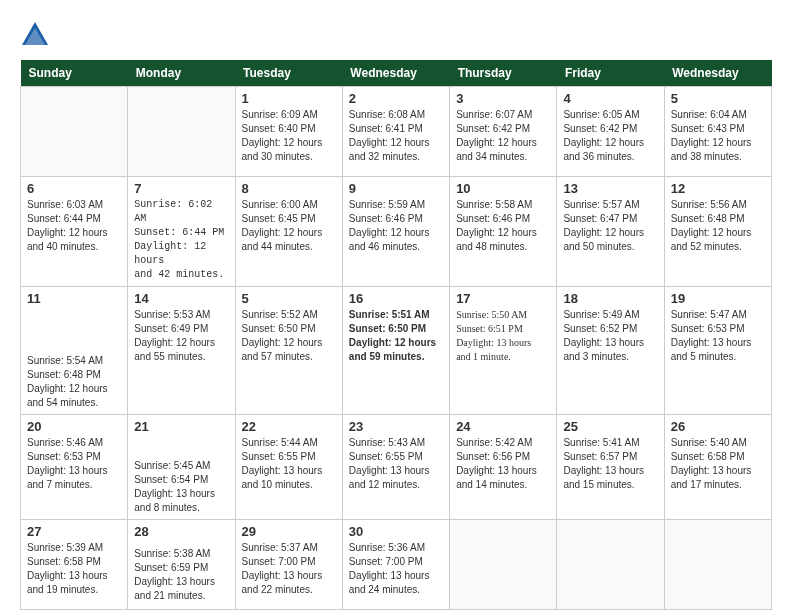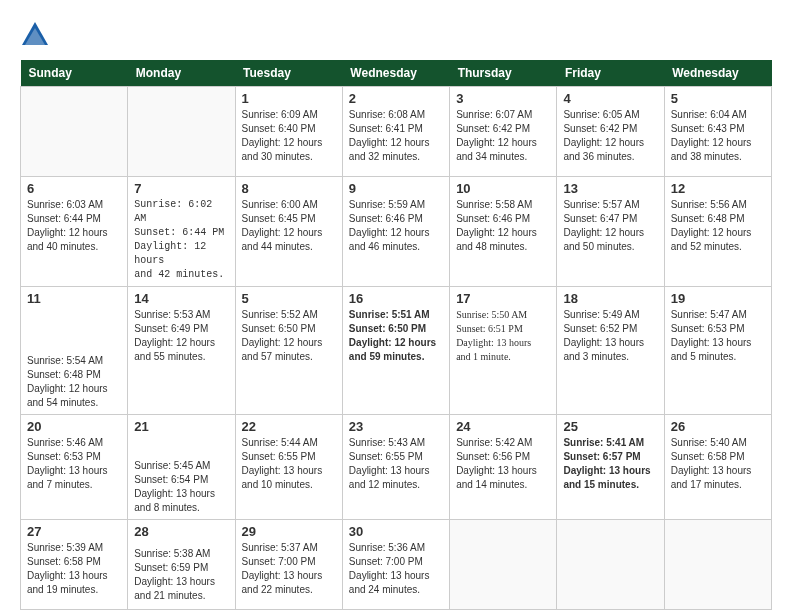--- a/index.html
+++ b/index.html
@@ -294,21 +294,21 @@
         </td>
         <td>
           <span class="day-number">24</span>
           <div class="day-info" style="white-space: pre-line;">Sunrise: 5:42 AM
 Sunset: 6:56 PM
 Daylight: 13 hours
 and 14 minutes.</div>
         </td>
         <td>
           <span class="day-number">25</span>
-          <div class="day-info" style="white-space: pre-line; font-weight: bold;">Sunrise: 5:41 AM
+          <div class="day-info" style="white-space: pre-line;">Sunrise: 5:41 AM
 Sunset: 6:57 PM
 Daylight: 13 hours
 and 15 minutes.</div>
         </td>
         <td>
           <span class="day-number">26</span>
           <div class="day-info" style="white-space: pre-line;">Sunrise: 5:40 AM
 Sunset: 6:58 PM
 Daylight: 13 hours
 and 17 minutes.</div>

